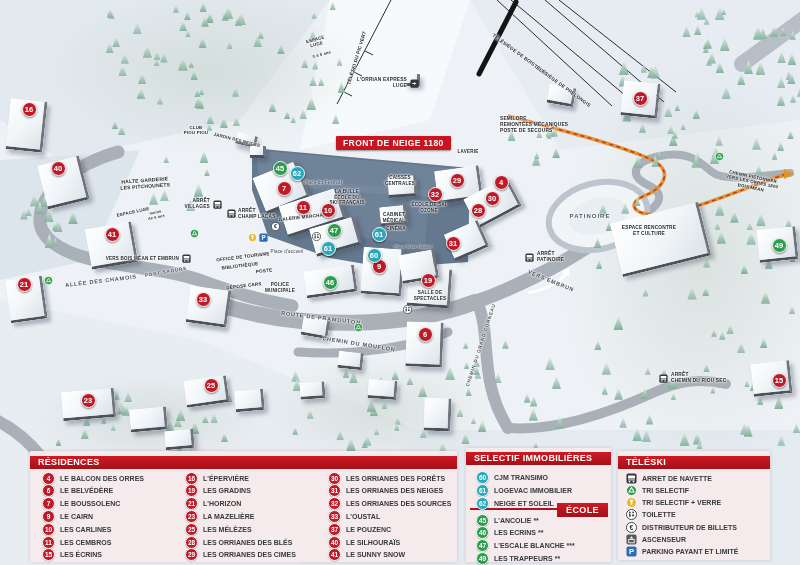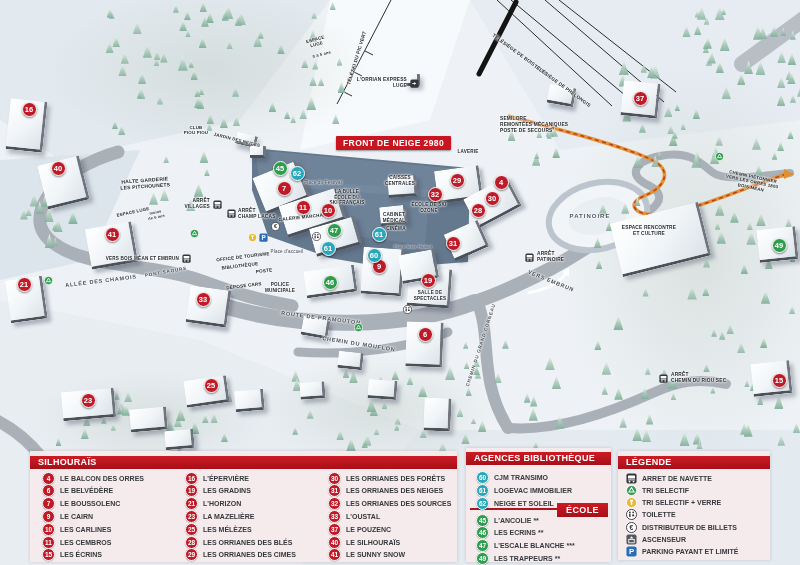--- a/index.html
+++ b/index.html
@@ -572,24 +572,24 @@
           <rect x="3.4" y="5" width="1.6" height="3.6" fill="#33363a"></rect>
           <circle cx="7.8" cy="3.6" r="1" fill="#33363a"></circle>
           <path d="M7.8 4.8 L9.3 8 L6.3 8 Z" fill="#33363a"></path>
         </svg></div>
       <div class="micon" style="left: 409.5px; top: 78.5px;"><svg width="9" height="9" viewBox="0 0 12 12">
           <rect x="0.5" y="0.5" width="11" height="11" rx="2" fill="#33363a"></rect>
           <path d="M3 6 L7.5 6 M7.5 6 L5.8 4.3 M7.5 6 L5.8 7.7" stroke="#fff" stroke-width="1.2" fill="none"></path>
         </svg></div>
     </div>
 
-  <div id="banner">FRONT DE NEIGE 2980</div>
+  <div id="banner">FRONT DE NEIGE 1180</div>
 
   <div class="panel" id="p-res" style="left:30px;top:451px;width:427px;height:111px">
-    <div class="phead">SILHOURAÏS</div>
+    <div class="phead">RÉSIDENCES</div>
   <div class="lrow" style="left: 12px; top: 21px;">
         <span class="lnum" style="background: rgb(191, 26, 40);">4</span>
         <span class="ltext">LE BALCON DES ORRES</span>
       </div>
       <div class="lrow" style="left: 12px; top: 33.8px;">
         <span class="lnum" style="background: rgb(191, 26, 40);">6</span>
         <span class="ltext">LE BELVÉDÈRE</span>
       </div>
       <div class="lrow" style="left: 12px; top: 46.6px;">
         <span class="lnum" style="background: rgb(191, 26, 40);">7</span>
@@ -662,21 +662,21 @@
       <div class="lrow" style="left: 298px; top: 85px;">
         <span class="lnum" style="background: rgb(191, 26, 40);">40</span>
         <span class="ltext">LE SILHOURAÏS</span>
       </div>
       <div class="lrow" style="left: 298px; top: 97.8px;">
         <span class="lnum" style="background: rgb(191, 26, 40);">41</span>
         <span class="ltext">LE SUNNY SNOW</span>
       </div>
     </div>
   <div class="panel" id="p-ag" style="left:466px;top:448px;width:145px;height:114px">
-    <div class="phead" style="top:4px">AGENCES BIBLIOTHÈQUE</div>
+    <div class="phead" style="top:4px">SELECTIF IMMOBILIÈRES</div>
     <div id="agdivider"></div>
     <div id="hotelsbox">ÉCOLE</div>
   <div class="lrow" style="left: 10px; top: 23px;">
         <span class="lnum" style="background: rgb(42, 167, 187);">60</span>
         <span class="ltext">CJM TRANSIMO</span>
       </div>
       <div class="lrow" style="left: 10px; top: 36px;">
         <span class="lnum" style="background: rgb(42, 167, 187);">61</span>
         <span class="ltext">LOGEVAC IMMOBILIER</span>
       </div>
@@ -695,21 +695,21 @@
       <div class="lrow" style="left: 10px; top: 91.6px;">
         <span class="lnum" style="background: rgb(46, 158, 78);">47</span>
         <span class="ltext">L'ESCALE BLANCHE ***</span>
       </div>
       <div class="lrow" style="left: 10px; top: 104.4px;">
         <span class="lnum" style="background: rgb(46, 158, 78);">49</span>
         <span class="ltext">LES TRAPPEURS **</span>
       </div>
     </div>
   <div class="panel" id="p-leg" style="left:618px;top:451px;width:152px;height:109px">
-    <div class="phead">LÉGENDE</div>
+    <div class="phead">TÉLÉSKI</div>
   <div class="lrow" style="left: 8px; top: 21px;">
         <span style="line-height: 0;"><svg width="11" height="11" viewBox="0 0 12 12">
             <rect x="0.5" y="0.5" width="11" height="11" rx="2" fill="#33363a"></rect>
             <rect x="2.2" y="2.6" width="7.6" height="3.4" rx=".6" fill="#fff"></rect>
             <rect x="2.2" y="6.8" width="7.6" height="1.4" fill="#fff" opacity=".7"></rect>
             <circle cx="3.8" cy="9.4" r="1" fill="#fff"></circle>
             <circle cx="8.2" cy="9.4" r="1" fill="#fff"></circle>
           </svg></span>
         <span class="ltext">ARRET DE NAVETTE</span>
       </div>

